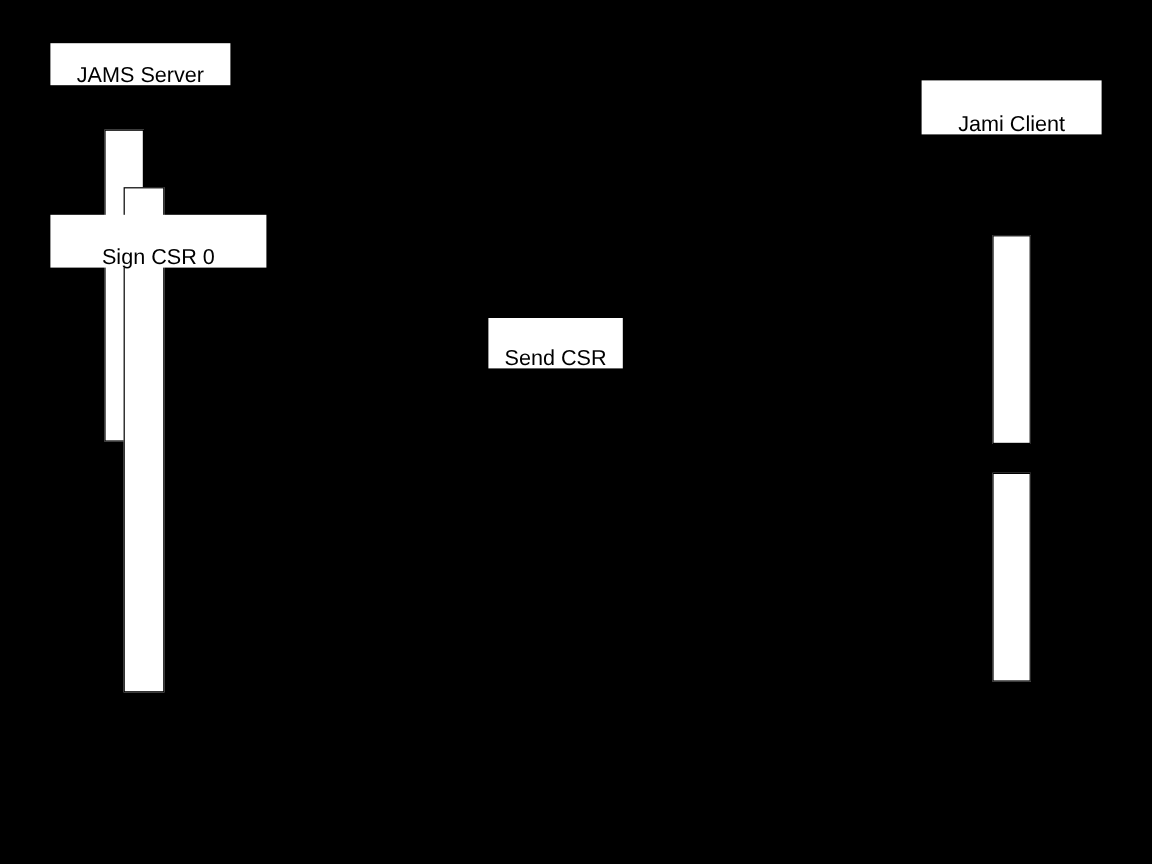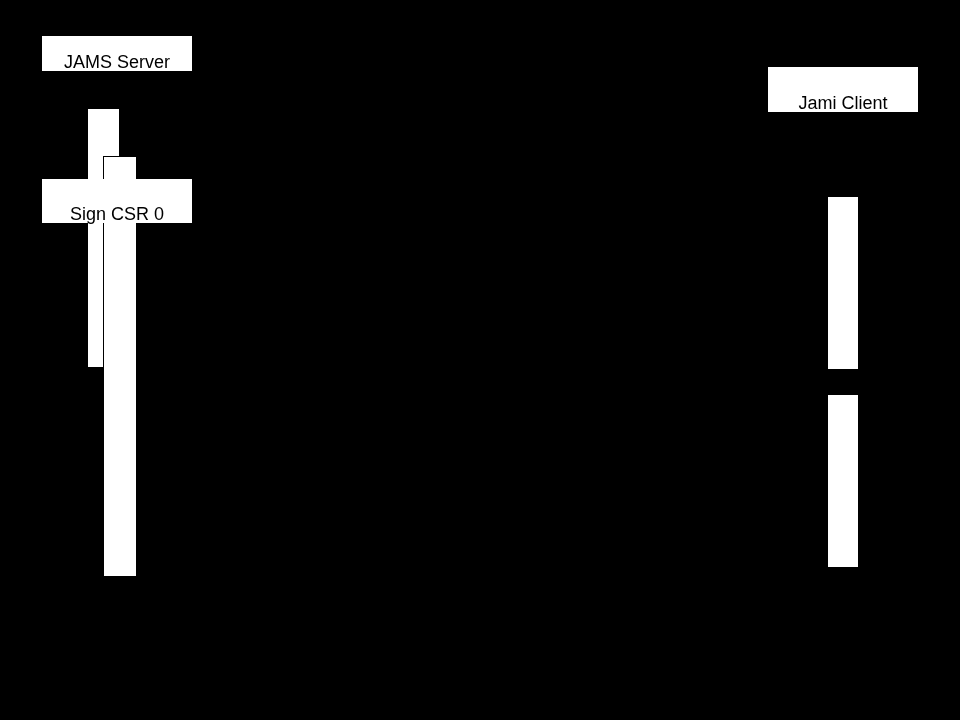--- a/index.html
+++ b/index.html
@@ -38,21 +38,21 @@
     justify-content: center;
     font-size: 18px;
     line-height: 1;
     white-space: nowrap;
     z-index: 5;
   }
   
   .p-jams  { left: 42px;  top: 36px; width: 150px; height: 35px; }
   .p-jami  { left: 768px; top: 36px; width: 150px; height: 45px; margin-top: 31px; }
   
-  .m-sign      { left: 42px;  top: 179px; width: 150px; height: 44px; }
+  .m-sign      { left: 42px;  top: 179px; width: 180px; height: 44px; }
   .m-send-csr  { left: 407px; top: 265px; width: 112px; height: 42px; }
   .m-send-cert { left: 287px; top: 459px; width: 385px; height: 42px; }
   
   .bar-a { left: 87px;  top: 108px; width: 33px; height: 260px; z-index: 1; }
   .bar-b { left: 103px; top: 156px; width: 34px; height: 421px; z-index: 2; }
   .bar-c { left: 827px; top: 196px; width: 32px; height: 174px; z-index: 1; }
   .bar-d { left: 827px; top: 394px; width: 32px; height: 174px; z-index: 1; }
   
   .ll-jams { left: 111px; top: 71px; height: 530px; }
   .ll-jami { left: 842px; top: 71px; height: 530px; }
@@ -73,14 +73,17 @@
   <div class="box p-jams">
     <span>JAMS Server</span>
   </div>
   <div class="box p-jami">
     <span>Jami Client</span>
   </div>
 
   <div class="box m-sign">
     <span>Sign CSR 0</span>
   </div>
+  <div class="box m-send-csr">
+    <span>Send CSR</span>
+  </div>
 
 </div>
 
 </body></html>

